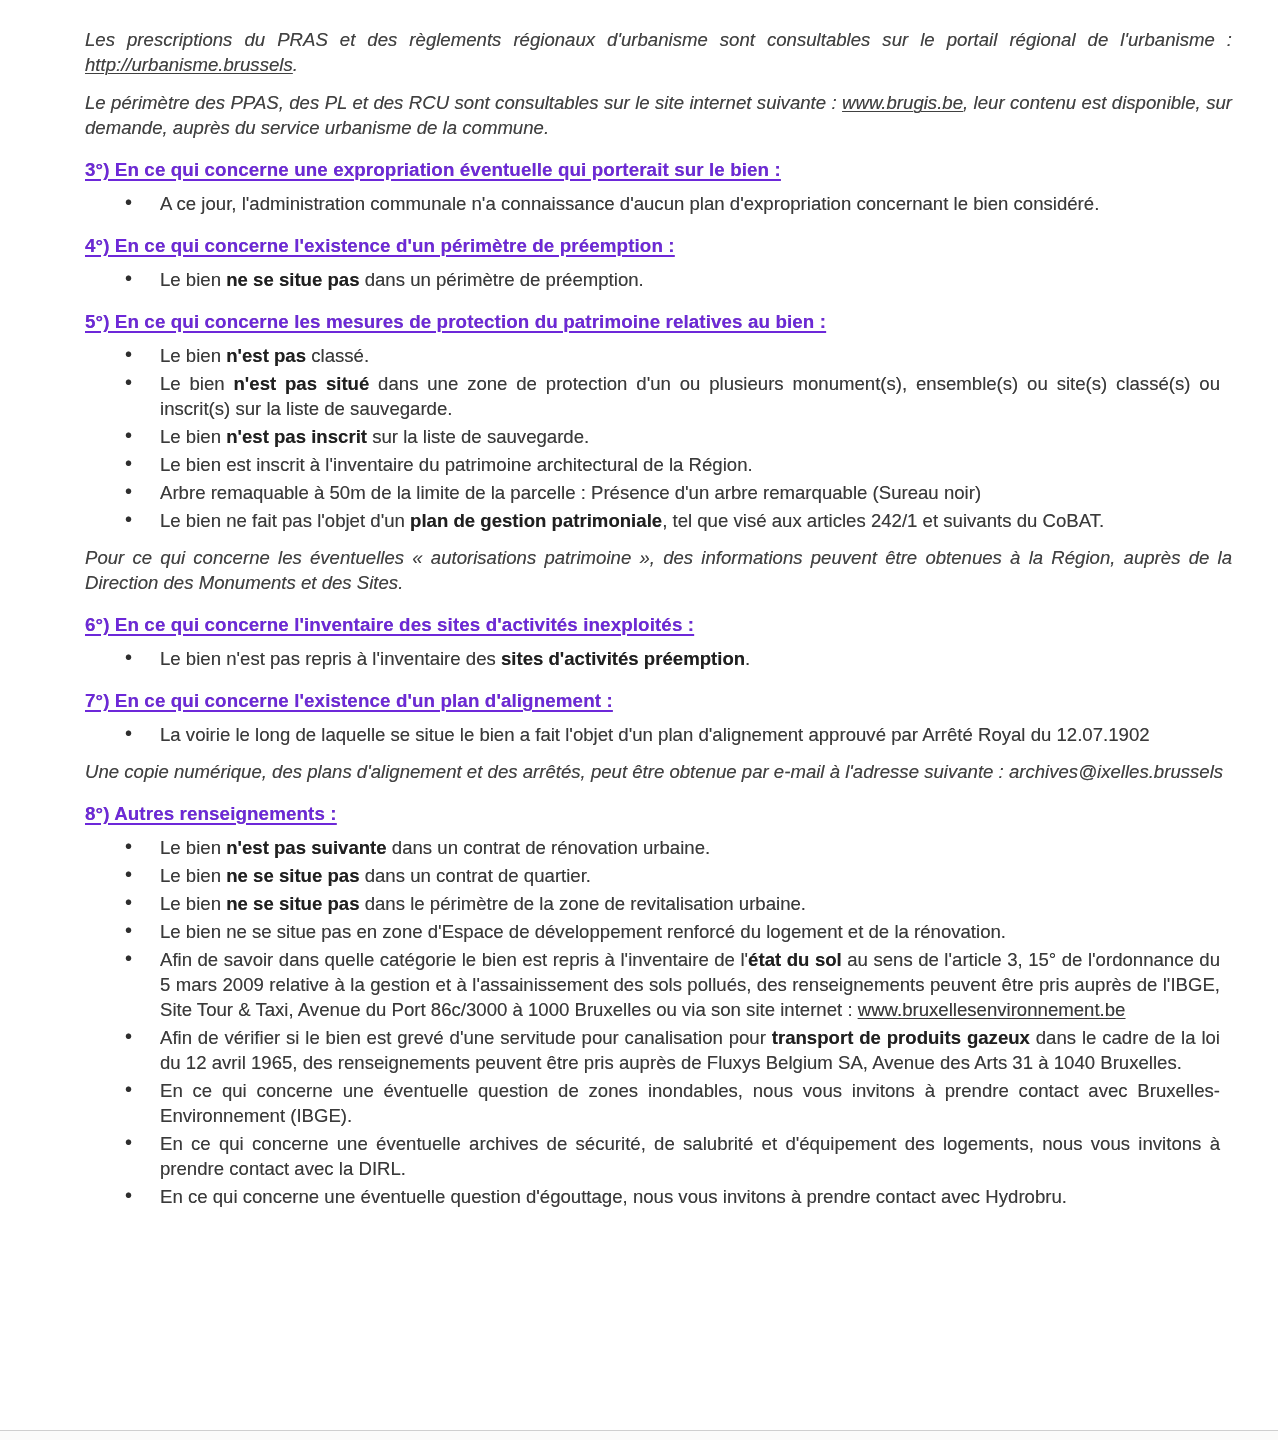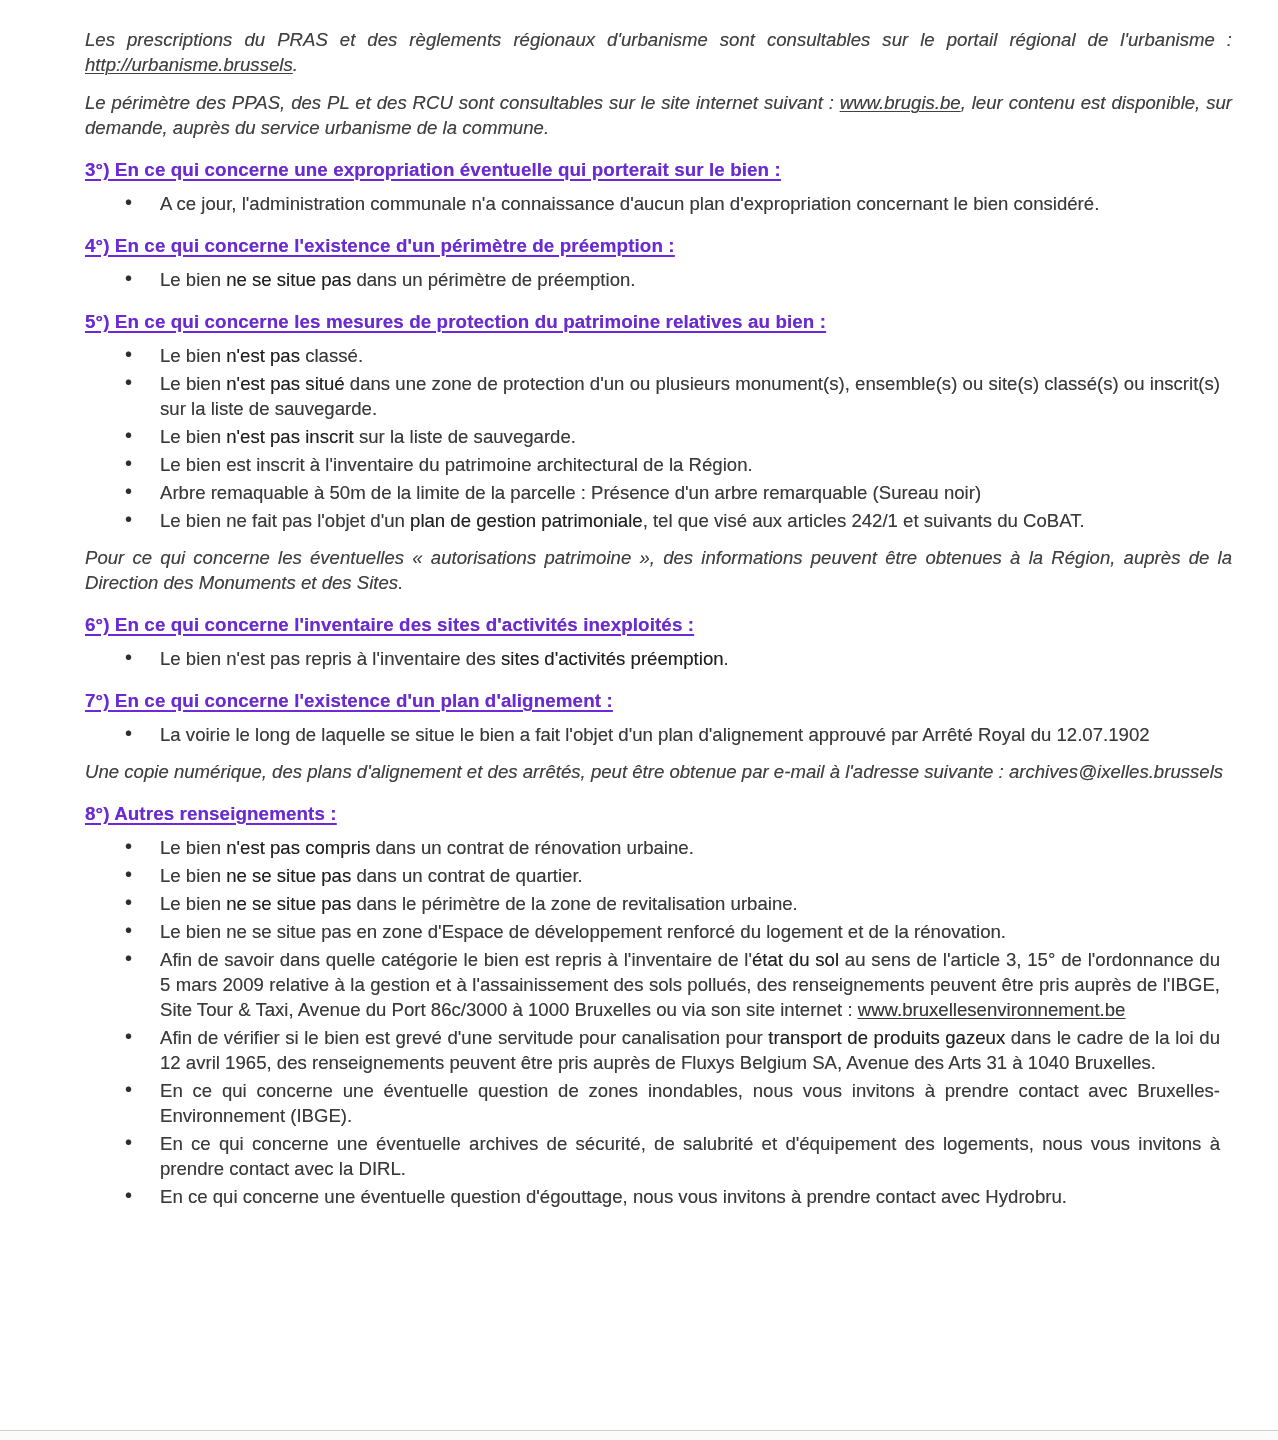--- a/index.html
+++ b/index.html
@@ -51,21 +51,21 @@
     text-align: justify;
   }
   ul.bullets li::before {
     content: "\2022";
     position: absolute;
     left: -35px;
     top: -1px;
     font-size: 20px;
     color: #2e2e2e;
   }
-  .b { font-weight: 400; color: #202020; }
+  .b { font-weight: 700; color: #202020; }
   .u { text-decoration: underline; text-decoration-thickness: 1px; text-underline-offset: 2px; }
   .page-bottom-edge {
     position: absolute;
     left: 0;
     bottom: 9px;
     width: 1278px;
     border-top: 1px solid #cfcfcf;
   }
   .below-strip {
     position: absolute;
@@ -75,21 +75,21 @@
     height: 9px;
     background: #fbfbfa;
   }
 </style>
 </head>
 <body>
 
 <main class="doc">
   <div id="doc-content">
       <p class="para italic"><span>Les prescriptions du PRAS et des règlements régionaux d'urbanisme sont consultables sur le portail régional de l'urbanisme : </span><span class="u">http://urbanisme.brussels</span><span>.</span></p>
-      <p class="para italic"><span>Le périmètre des PPAS, des PL et des RCU sont consultables sur le site internet suivant : </span><span class="u">www.brugis.be</span><span>, leur contenu est disponible, sur demande, auprès du service urbanisme de la commune.</span></p>
+      <p class="para italic"><span>Le périmètre des PPAS, des PL et des RCU sont consultables sur le site internet suivante : </span><span class="u">www.brugis.be</span><span>, leur contenu est disponible, sur demande, auprès du service urbanisme de la commune.</span></p>
       <h3 class="heading"><span>3°) En ce qui concerne une expropriation éventuelle qui porterait sur le bien :</span></h3>
       <ul class="bullets">
         <li><span>A ce jour, l'administration communale n'a connaissance d'aucun plan d'expropriation concernant le bien considéré.</span></li>
       </ul>
       <h3 class="heading"><span>4°) En ce qui concerne l'existence d'un périmètre de préemption :</span></h3>
       <ul class="bullets">
         <li><span>Le bien </span><span class="b">ne se situe pas</span><span> dans un périmètre de préemption.</span></li>
       </ul>
       <h3 class="heading"><span>5°) En ce qui concerne les mesures de protection du patrimoine relatives au bien :</span></h3>
       <ul class="bullets">
@@ -105,21 +105,21 @@
       <ul class="bullets">
         <li><span>Le bien n'est pas repris à l'inventaire des </span><span class="b">sites d'activités préemption</span><span>.</span></li>
       </ul>
       <h3 class="heading"><span>7°) En ce qui concerne l'existence d'un plan d'alignement :</span></h3>
       <ul class="bullets">
         <li><span>La voirie le long de laquelle se situe le bien a fait l'objet d'un plan d'alignement approuvé par Arrêté Royal du 12.07.1902</span></li>
       </ul>
       <p class="para italic"><span>Une copie numérique, des plans d'alignement et des arrêtés, peut être obtenue par e-mail à l'adresse suivante : archives@ixelles.brussels</span></p>
       <h3 class="heading"><span>8°) Autres renseignements :</span></h3>
       <ul class="bullets">
-        <li><span>Le bien </span><span class="b">n'est pas compris</span><span> dans un contrat de rénovation urbaine.</span></li>
+        <li><span>Le bien </span><span class="b">n'est pas suivante</span><span> dans un contrat de rénovation urbaine.</span></li>
         <li><span>Le bien </span><span class="b">ne se situe pas</span><span> dans un contrat de quartier.</span></li>
         <li><span>Le bien </span><span class="b">ne se situe pas</span><span> dans le périmètre de la zone de revitalisation urbaine.</span></li>
         <li><span>Le bien ne se situe pas en zone d'Espace de développement renforcé du logement et de la rénovation.</span></li>
         <li><span>Afin de savoir dans quelle catégorie le bien est repris à l'inventaire de l'</span><span class="b">état du sol</span><span> au sens de l'article 3, 15° de l'ordonnance du 5 mars 2009 relative à la gestion et à l'assainissement des sols pollués, des renseignements peuvent être pris auprès de l'IBGE, Site Tour &amp; Taxi, Avenue du Port 86c/3000 à 1000 Bruxelles ou via son site internet : </span><span class="u">www.bruxellesenvironnement.be</span></li>
         <li><span>Afin de vérifier si le bien est grevé d'une servitude pour canalisation pour </span><span class="b">transport de produits gazeux</span><span> dans le cadre de la loi du 12 avril 1965, des renseignements peuvent être pris auprès de Fluxys Belgium SA, Avenue des Arts 31 à 1040 Bruxelles.</span></li>
         <li><span>En ce qui concerne une éventuelle question de zones inondables, nous vous invitons à prendre contact avec Bruxelles-Environnement (IBGE).</span></li>
         <li><span>En ce qui concerne une éventuelle archives de sécurité, de salubrité et d'équipement des logements, nous vous invitons à prendre contact avec la DIRL.</span></li>
         <li><span>En ce qui concerne une éventuelle question d'égouttage, nous vous invitons à prendre contact avec Hydrobru.</span></li>
       </ul>
     </div>

